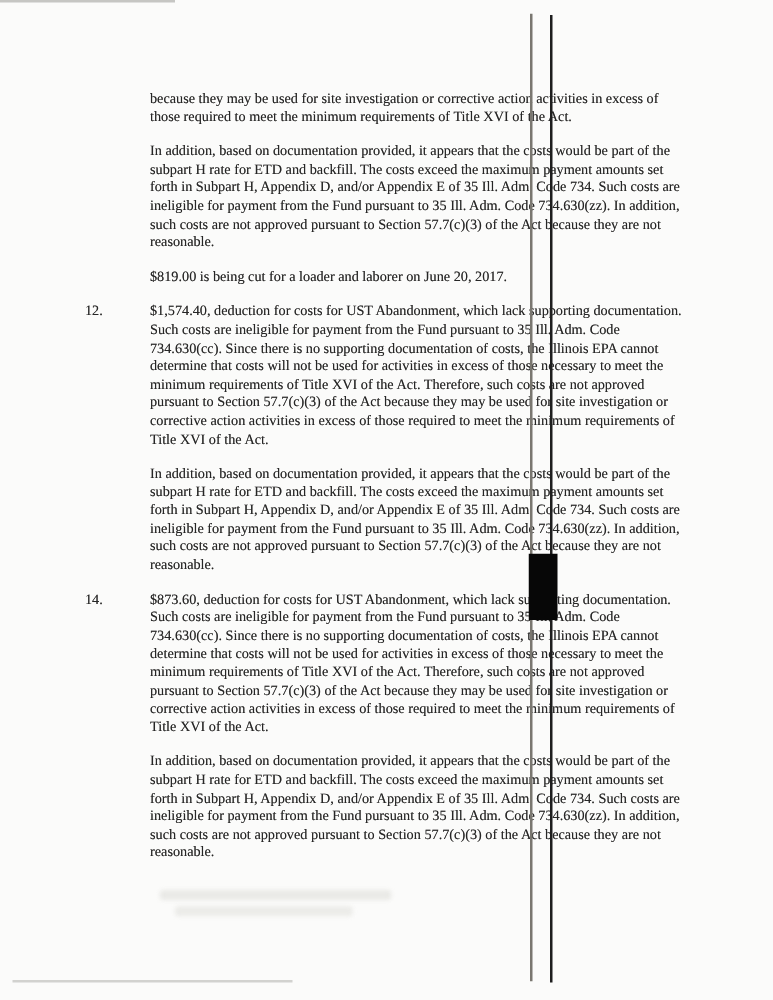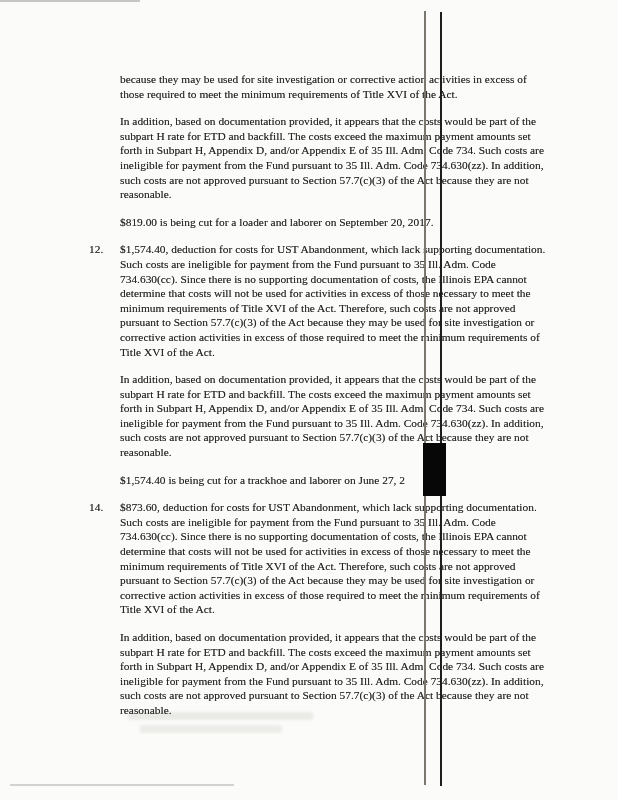--- a/index.html
+++ b/index.html
@@ -18,50 +18,47 @@
     width: 478px;
     font-size: 11.4px;
     line-height: 14.6px;
     color: #262626;
     text-shadow: 0 0 0.5px rgba(45,42,38,0.55);
     z-index: 1;
   }
   .block { margin: 0 0 13px 0; }
   .block .txt { margin-left: 52px; width: 428px; text-align: left; }
   .block.numbered { position: relative; }
-  .block.numbered .num { position: absolute; left: 0; top: 0; margin-left: 21px; }
+  .block.numbered .num { position: absolute; left: 0; top: 0; }
   .artifact { position: absolute; }
   .vline { z-index: 2; }
   .redaction { z-index: 3; }
   .smudge { filter: blur(1.6px); opacity: 0.7; z-index: 0; border-radius: 2px; }
   .edgemark { filter: blur(0.6px); z-index: 0; }
 </style>
 </head>
 <body>
 
 <div class="page">
   <div class="content" id="doc-content" style="color: rgb(38, 38, 38);">
       <div class="block para">
         <div class="txt">because they may be used for site investigation or corrective action activities in excess of those required to meet the minimum requirements of Title XVI of the Act.</div>
       </div>
       <div class="block para">
         <div class="txt">In addition, based on documentation provided, it appears that the costs would be part of the subpart H rate for ETD and backfill. The costs exceed the maximum payment amounts set forth in Subpart H, Appendix D, and/or Appendix E of 35 Ill. Adm. Code 734.  Such costs are ineligible for payment from the Fund pursuant to 35 Ill. Adm. Code 734.630(zz).  In addition, such costs are not approved pursuant to Section 57.7(c)(3) of the Act because they are not reasonable.</div>
       </div>
       <div class="block para">
-        <div class="txt">$819.00 is being cut for a loader and laborer on September 20, 2017.</div>
+        <div class="txt">$819.00 is being cut for a loader and laborer on June 20, 2017.</div>
       </div>
       <div class="block numbered">
         <span class="num">12.</span>
         <div class="txt">$1,574.40, deduction for costs for UST Abandonment, which lack supporting documentation.  Such costs are ineligible for payment from the Fund pursuant to 35 Ill. Adm. Code 734.630(cc).  Since there is no supporting documentation of costs, the Illinois EPA cannot determine that costs will not be used for activities in excess of those necessary to meet the minimum requirements of Title XVI of the Act. Therefore, such costs are not approved pursuant to Section 57.7(c)(3) of the Act because they may be used for site investigation or corrective action activities in excess of those required to meet the minimum requirements of Title XVI of the Act.</div>
       </div>
       <div class="block para">
         <div class="txt">In addition, based on documentation provided, it appears that the costs would be part of the subpart H rate for ETD and backfill. The costs exceed the maximum payment amounts set forth in Subpart H, Appendix D, and/or Appendix E of 35 Ill. Adm. Code 734.  Such costs are ineligible for payment from the Fund pursuant to 35 Ill. Adm. Code 734.630(zz).  In addition, such costs are not approved pursuant to Section 57.7(c)(3) of the Act because they are not reasonable.</div>
-      </div>
-      <div class="block para">
-        <div class="txt">$1,574.40 is being cut for a trackhoe and laborer on June 27, 2</div>
       </div>
       <div class="block numbered">
         <span class="num">14.</span>
         <div class="txt">$873.60, deduction for costs for UST Abandonment, which lack supporting documentation.  Such costs are ineligible for payment from the Fund pursuant to 35 Ill. Adm. Code 734.630(cc).  Since there is no supporting documentation of costs, the Illinois EPA cannot determine that costs will not be used for activities in excess of those necessary to meet the minimum requirements of Title XVI of the Act. Therefore, such costs are not approved pursuant to Section 57.7(c)(3) of the Act because they may be used for site investigation or corrective action activities in excess of those required to meet the minimum requirements of Title XVI of the Act.</div>
       </div>
       <div class="block para">
         <div class="txt">In addition, based on documentation provided, it appears that the costs would be part of the subpart H rate for ETD and backfill. The costs exceed the maximum payment amounts set forth in Subpart H, Appendix D, and/or Appendix E of 35 Ill. Adm. Code 734.  Such costs are ineligible for payment from the Fund pursuant to 35 Ill. Adm. Code 734.630(zz).  In addition, such costs are not approved pursuant to Section 57.7(c)(3) of the Act because they are not reasonable.</div>
       </div>
     </div>
   <div id="artifact-layer">

